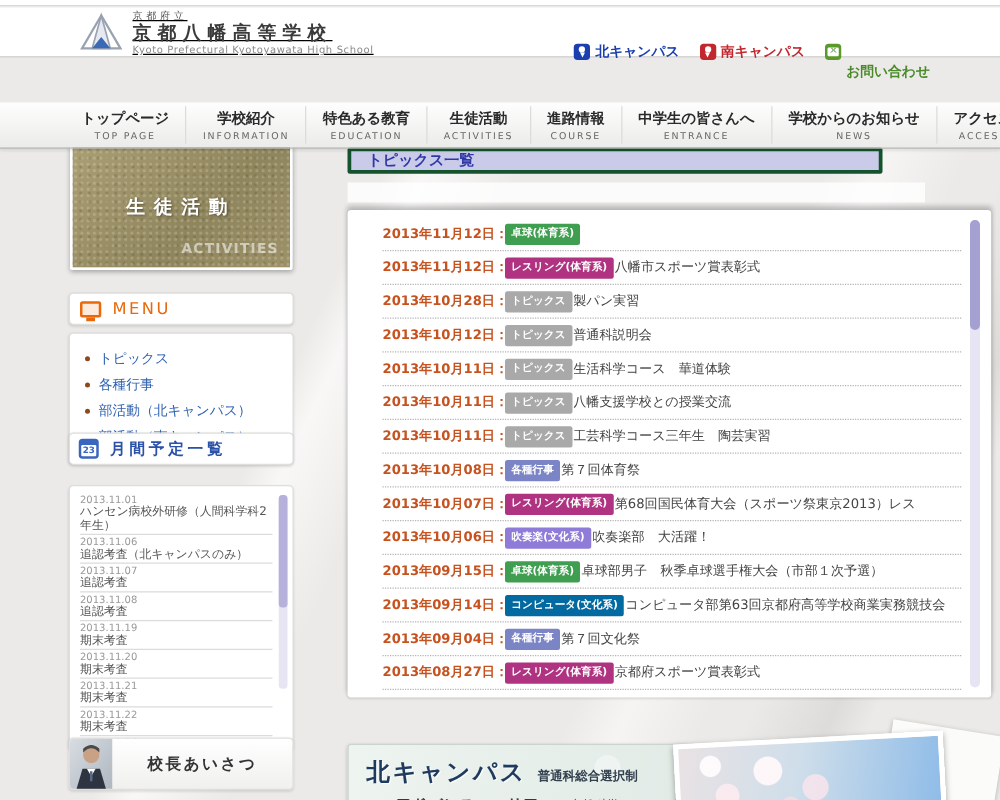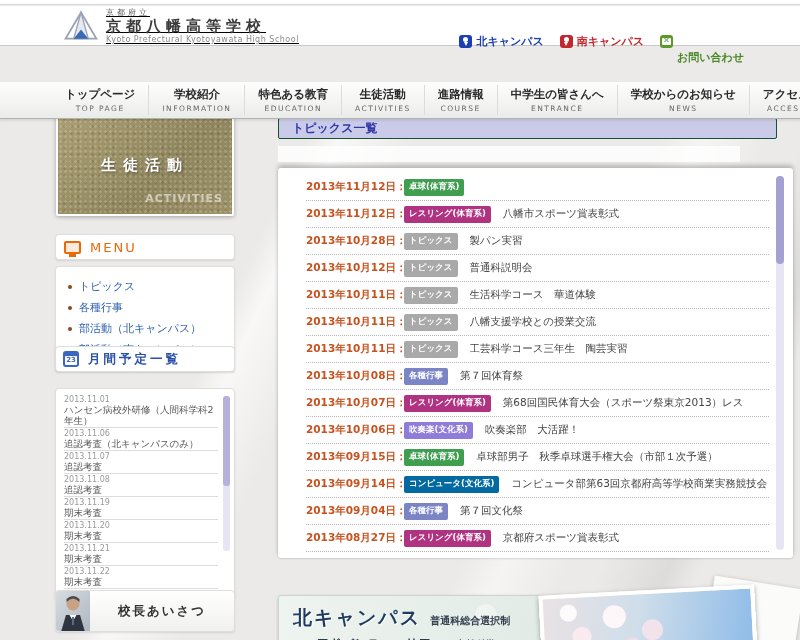--- a/index.html
+++ b/index.html
@@ -73,26 +73,26 @@
   .sch-date { font-size:8px; color:#999; line-height:9px; }
   .sch-event { font-size:9.5px; color:#555; line-height:11px; }
   .sch-track { position:absolute; right:4px; top:7px; width:7px; height:155px; background:#e7e5f4; border-radius:3px; }
   .sch-thumb { position:absolute; top:0; left:0; width:7px; height:90px; background:#b5b1da; border-radius:3px; }
 
   .principal { position:absolute; top:478px; width:180px; height:42px; display:flex; align-items:center; overflow:hidden; background:linear-gradient(#ffffff,#f0f0ee); }
   .principal-label { flex:1; text-align:center; font-size:12.5px; font-weight:bold; color:#333; letter-spacing:2px; }
 
   
   .main { position:absolute; left:278px; top:28px; width:462px; z-index:5; }
-  .topics-header { position:absolute; top:6px; width:499px; height:21px; background:#c9cbe8; border:1px solid #14532d; border-radius:2px; display:flex; align-items:center; padding-left:13px; font-size:12px; font-weight:bold; color:#3038a8; }
+  .topics-header { position:absolute; top:6px; width:428px; height:21px; background:#c9cbe8; border:3px solid #14532d; border-radius:2px; display:flex; align-items:center; padding-left:13px; font-size:12px; font-weight:bold; color:#3038a8; }
   .white-strip { position:absolute; top:34px; width:462px; height:16px; background:rgba(255,255,255,.8); }
   .topics-box { position:absolute; top:56px; width:515px; height:390px; background:#fff; border-radius:3px; padding:6px 24px 6px 28px; box-shadow:0 -3px 4px rgba(0,0,0,.22), 0 1px 2px rgba(0,0,0,.12); }
   .topic-row { display:flex; align-items:center; height:27px; border-bottom:1px dotted #b5b5b5; cursor:pointer; }
   .topic-date { width:98px; flex:none; color:#c5521f; font-weight:bold; font-size:10.5px; white-space:nowrap; }
-  .topic-badge { flex:none; color:#fff; font-size:8.5px; font-weight:bold; padding:2.5px 5px; border-radius:2px; margin-right:12px; white-space:nowrap; }
+  .topic-badge { flex:none; color:#fff; font-size:8.5px; font-weight:bold; padding:2.5px 5px; border-radius:2px; margin-right:1px; white-space:nowrap; }
   .topic-title { color:#444; font-size:10.5px; white-space:nowrap; overflow:hidden; }
   .topics-track { position:absolute; right:9px; top:8px; bottom:8px; width:8px; background:#e7e5f4; border-radius:4px; }
   .topics-thumb { width:8px; height:88px; background:#a5a0d2; border-radius:4px; }
 
   .photo-sheet { position:absolute; top:470px; left:430px; width:90px; height:80px; background:#fbfbfa; transform:rotate(9deg); box-shadow:0 1px 4px rgba(0,0,0,.25); }
   .banner { position:absolute; top:483px; width:462px; height:64px; border-radius:3px; border:1px solid #ccd4ce; box-shadow:0 1px 3px rgba(0,0,0,.2); overflow:hidden;
     background:
       radial-gradient(circle at 82% 20%, rgba(255,255,255,.55) 0 16px, transparent 17px),
       radial-gradient(circle at 64% 75%, rgba(205,228,212,.6) 0 13px, transparent 14px),
       radial-gradient(circle at 45% 30%, rgba(255,255,255,.4) 0 10px, transparent 11px),

